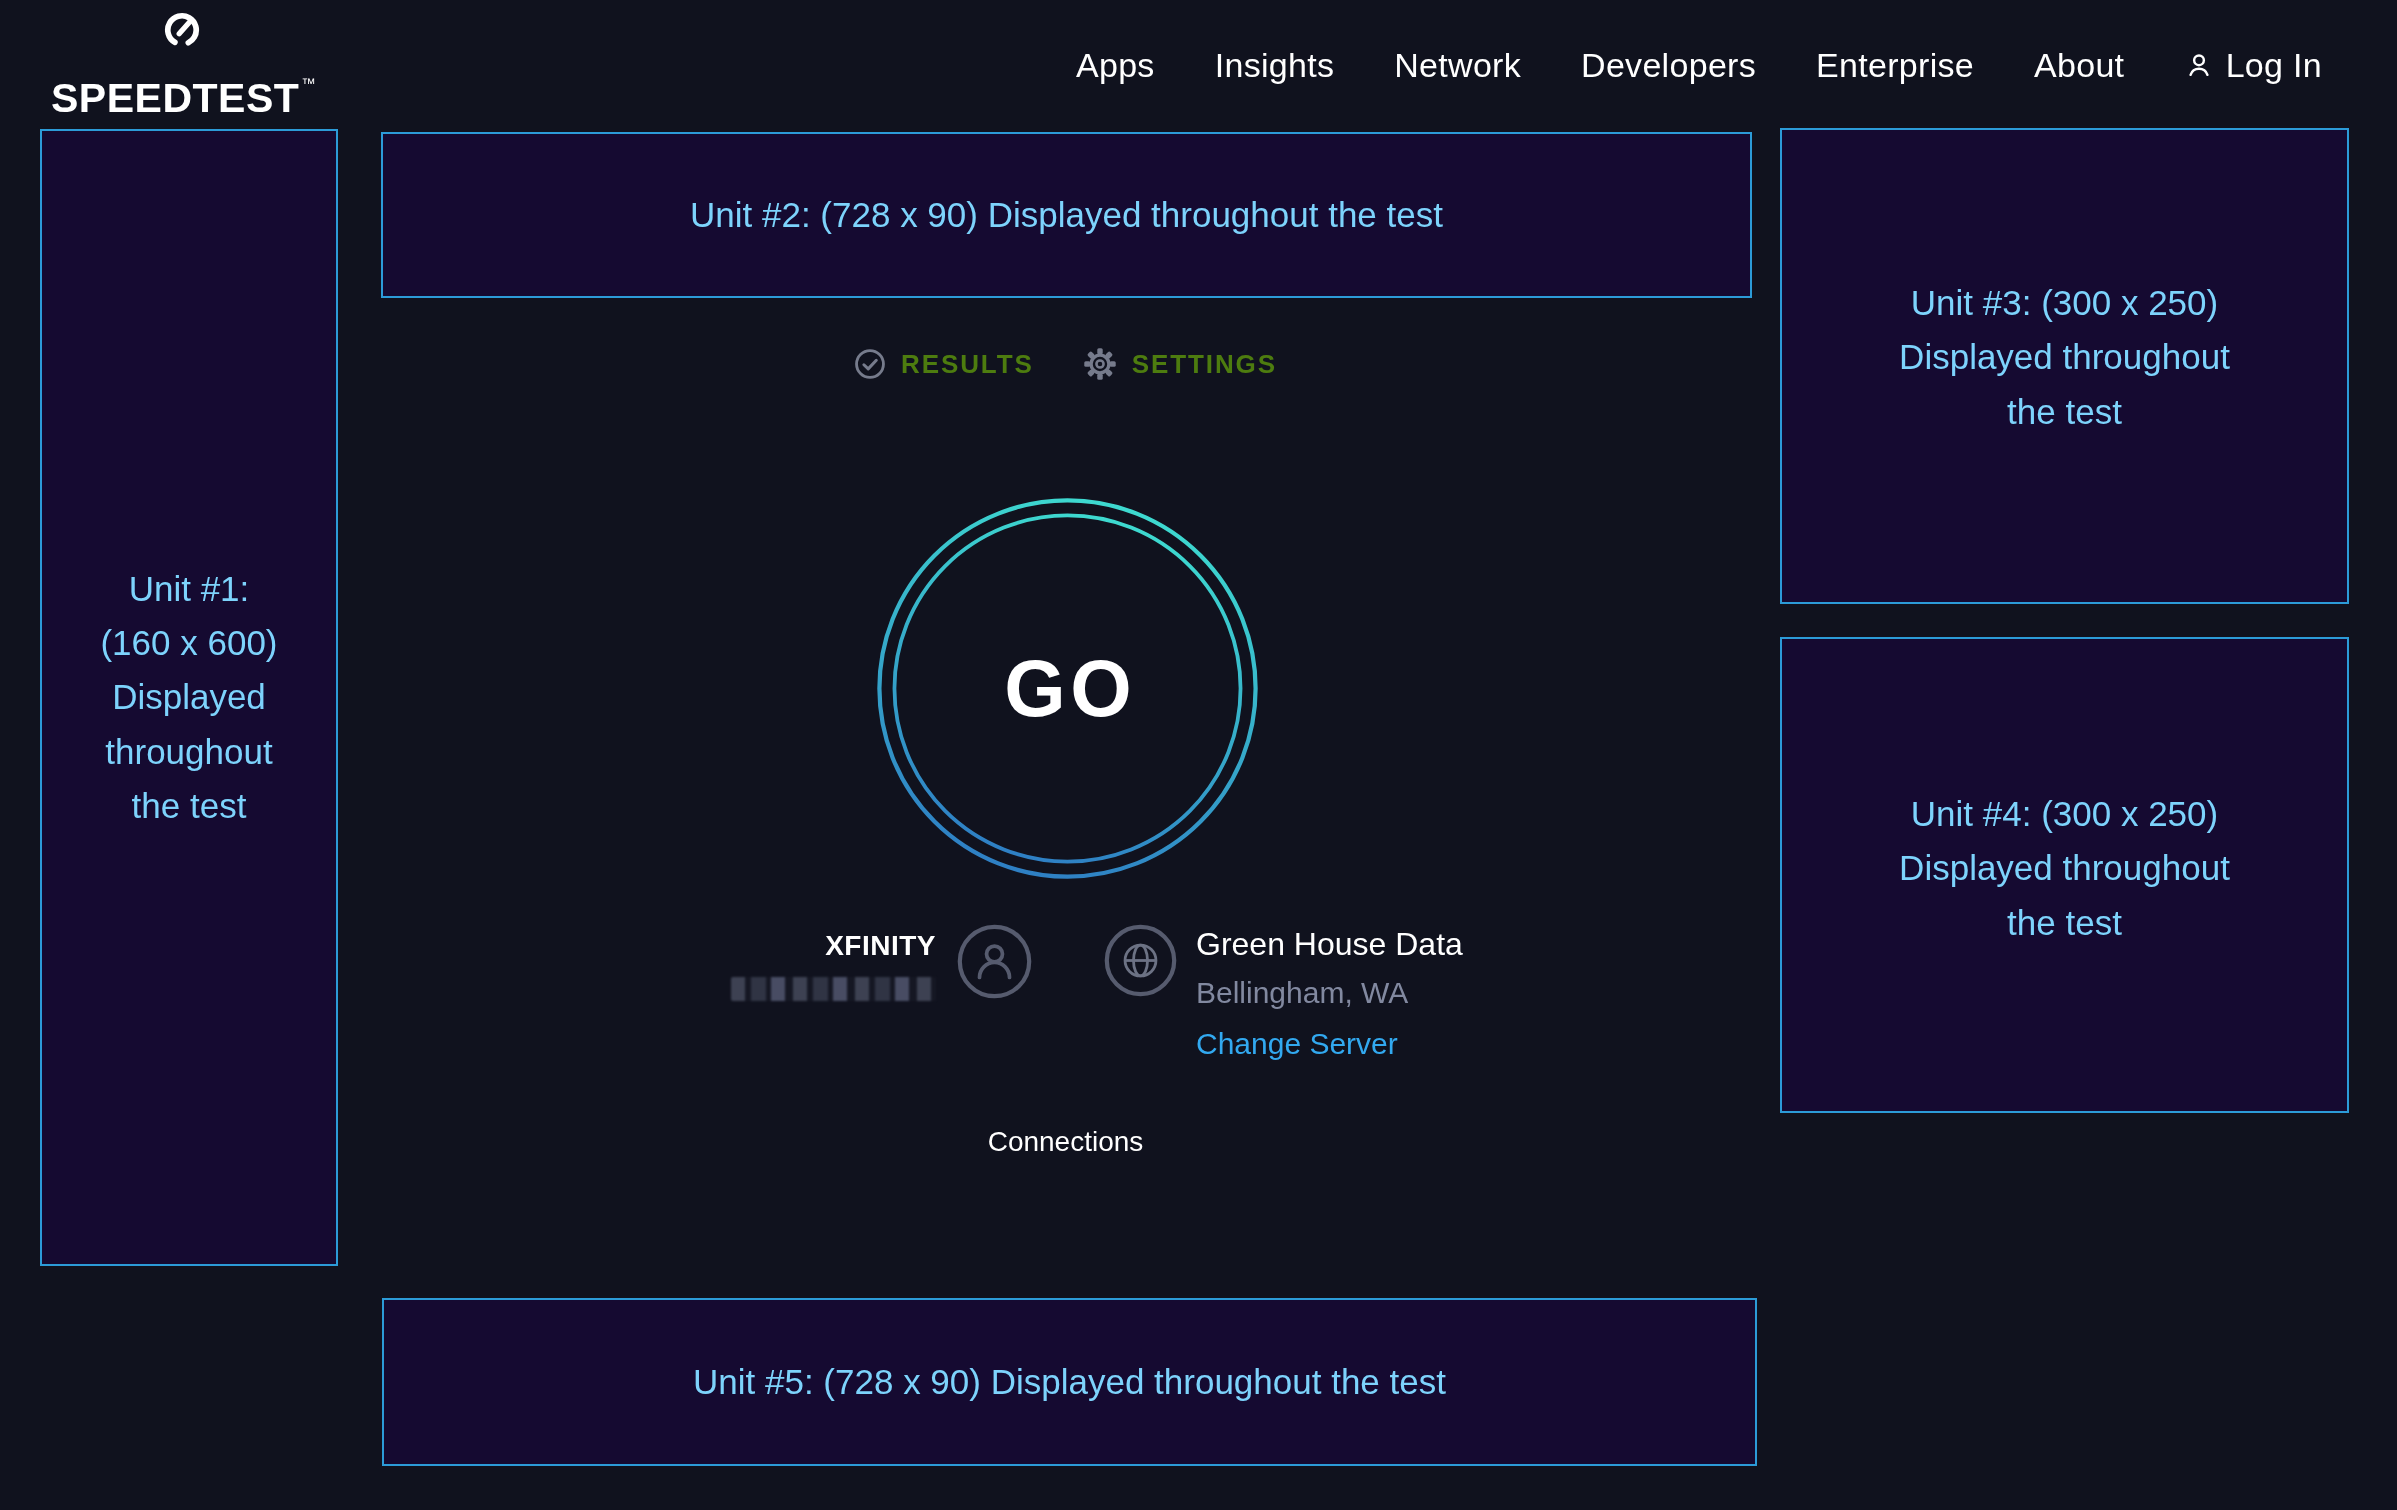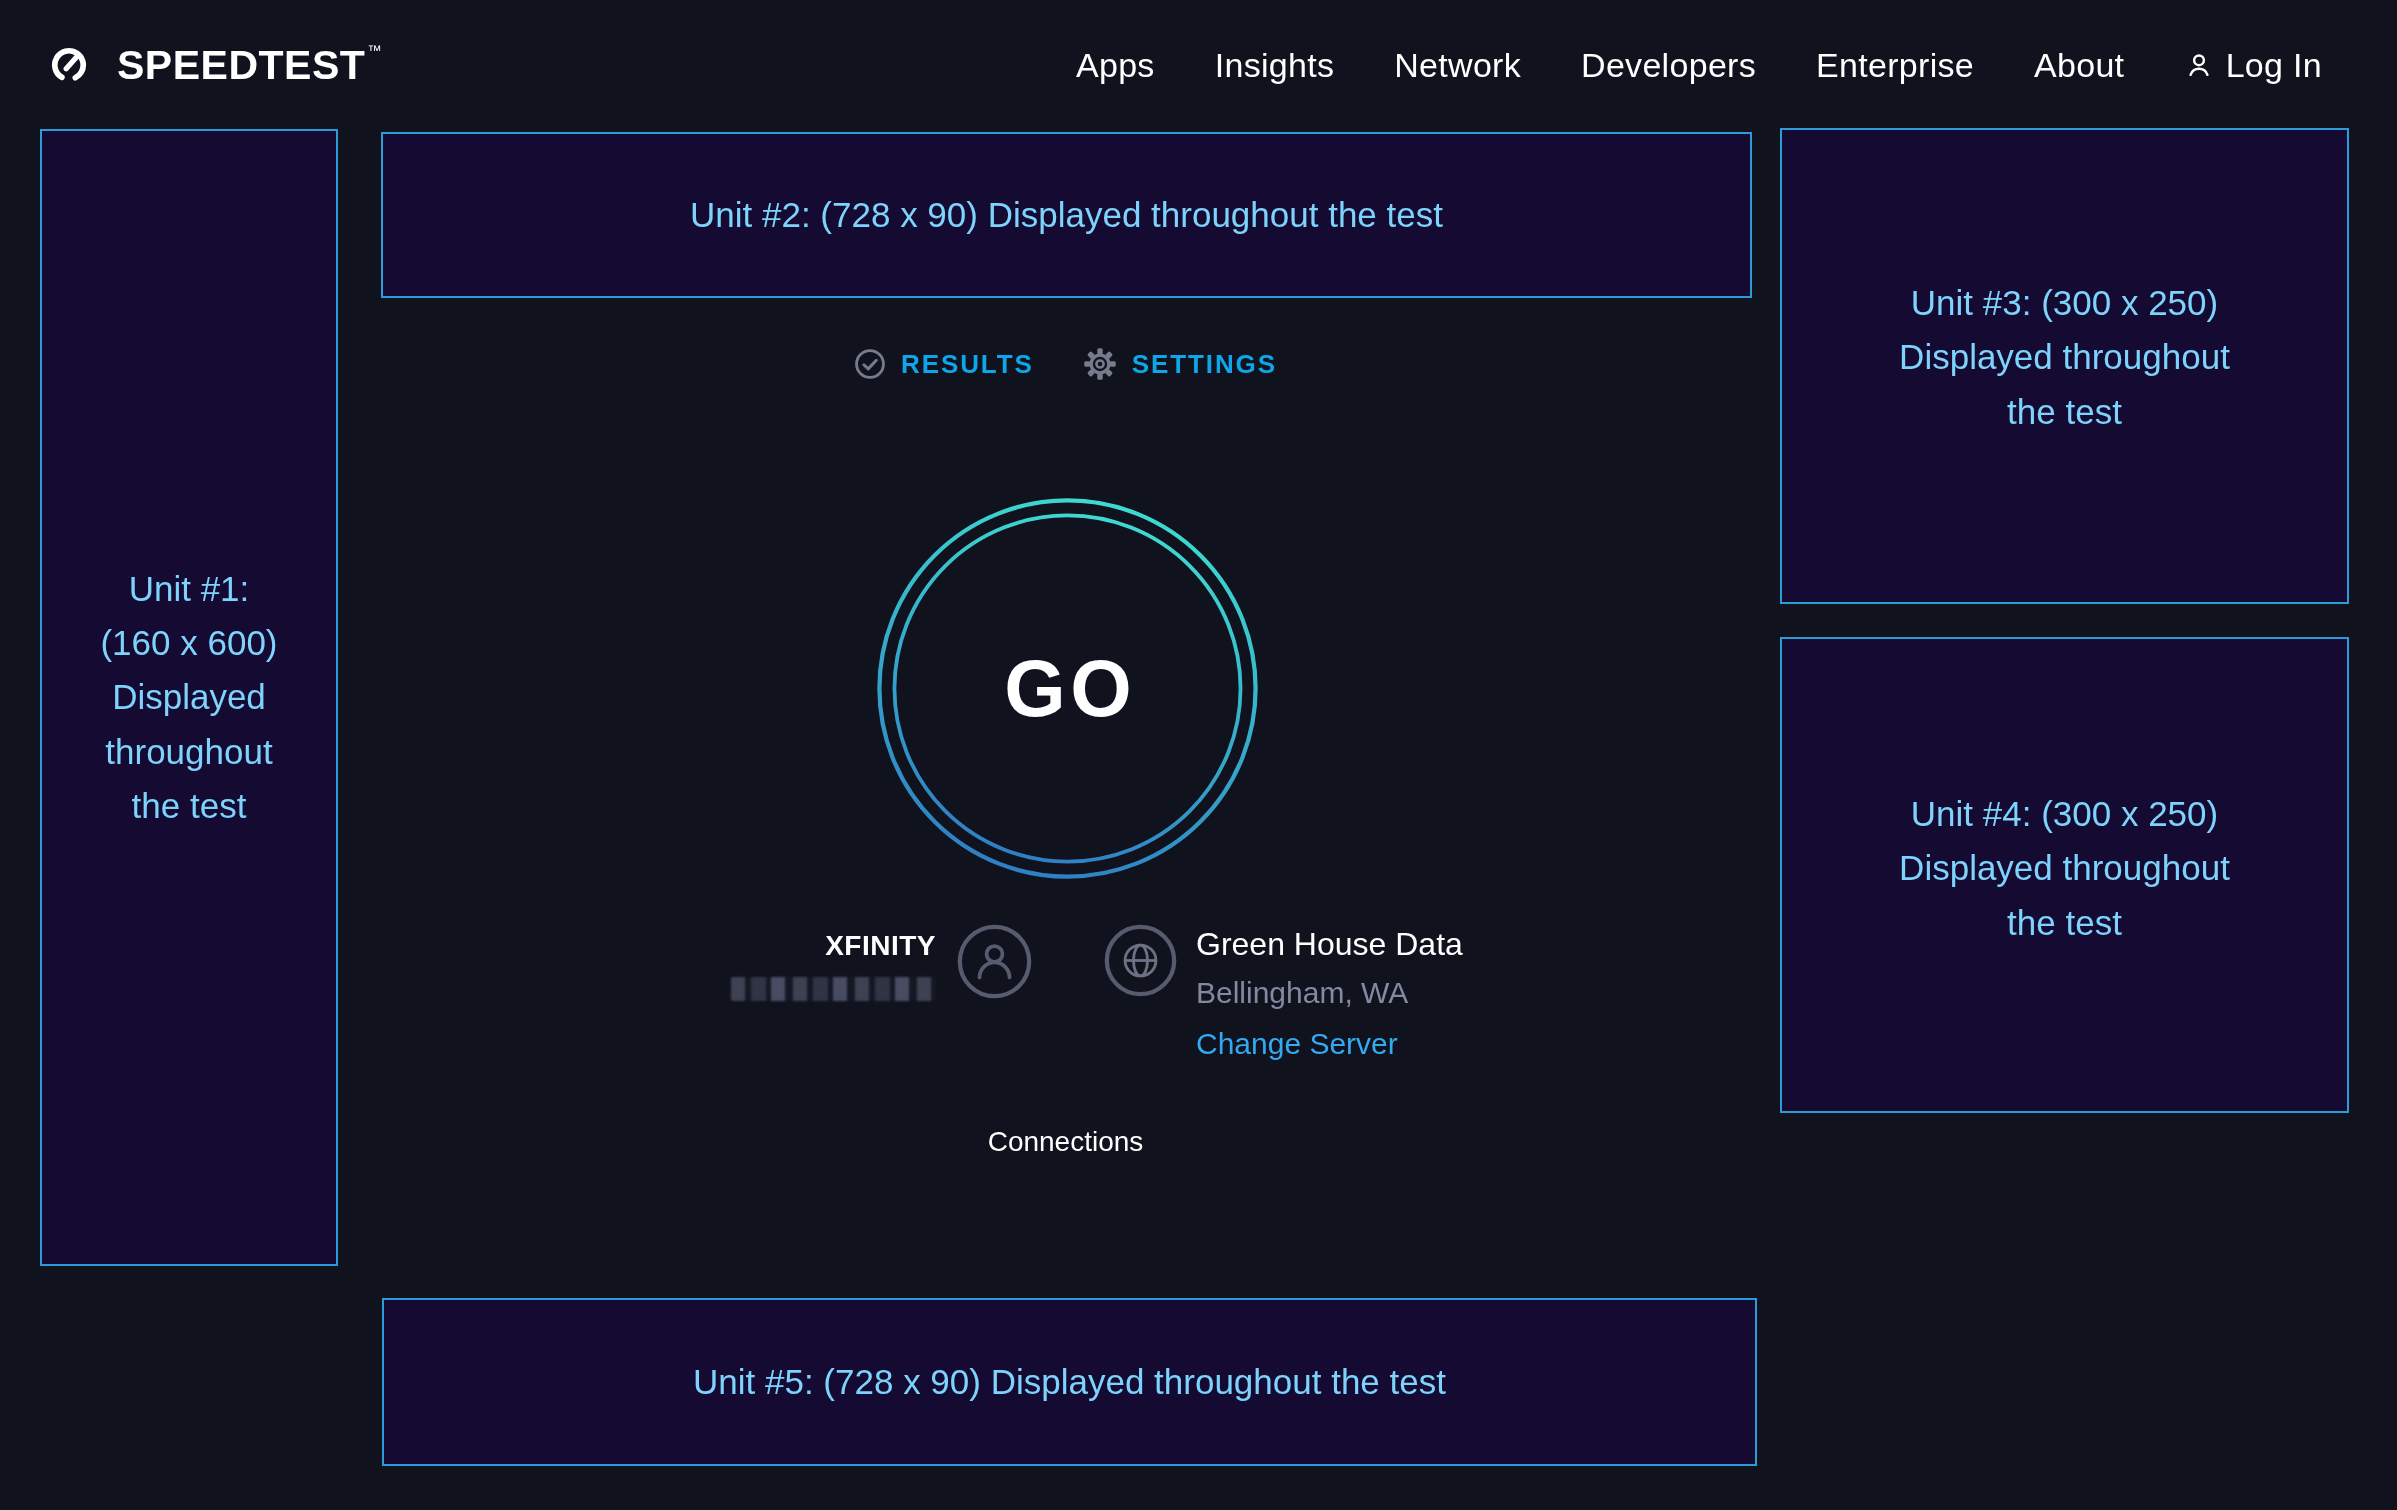--- a/index.html
+++ b/index.html
@@ -9,21 +9,21 @@
     background:#10121e; overflow:hidden;
     font-family:"Liberation Sans","DejaVu Sans",sans-serif;
     -webkit-font-smoothing:antialiased;
   }
   
   .topbar {
     position:absolute; left:0; top:0; width:2397px; height:130px;
     display:flex; align-items:center; justify-content:space-between;
     padding:0 75px 0 51px;
   }
-  .logo { display:flex; align-items:center; gap:30px; cursor:pointer; }
+  .logo { display:flex; align-items:center; gap:30px; cursor:pointer;flex-direction:column; }
   .brand-name {
     color:#ffffff; font-size:41px; font-weight:700; letter-spacing:0.5px;
     position:relative; line-height:1;
   }
   .brand-tm { color:#ffffff; font-size:14px; font-weight:400; vertical-align:top; position:relative; top:-1.9px; left:1.9px;}
   .main-nav { display:flex; align-items:flex-start; gap:60px; }
   .nav-item { color:#ffffff; font-size:34px; letter-spacing:0.3px; cursor:pointer; }
   .login { display:flex; align-items:center; gap:11.3px; cursor:pointer; }
   .login .nav-item { cursor:pointer; }
   
@@ -37,21 +37,21 @@
   .ad-2 { left:381px; top:132px;  width:1371px; height:166px; }
   .ad-3 { left:1780px; top:128px; width:569px;  height:476px; padding-bottom:17px; }
   .ad-4 { left:1780px; top:637px; width:569px;  height:476px; padding-bottom:13px; }
   .ad-5 { left:382px; top:1298px; width:1375px; height:168px; }
   
   .tabs-row {
     position:absolute; left:350px; top:347px; width:1431px;
     display:flex; justify-content:center; align-items:center; gap:49px;
   }
   .tab { display:flex; align-items:center; gap:15px; cursor:pointer; }
-  .tab-label { color:#0ea5e9; font-size:26px; font-weight:700; letter-spacing:1.9px; }
+  .tab-label { color:#4d7c0f; font-size:26px; font-weight:700; letter-spacing:1.9px; }
   
   .go-btn {
     position:absolute; left:870px; top:491px; width:395px; height:395px;
     border-radius:50%; cursor:pointer;
   }
   .go-btn svg { position:absolute; left:0; top:0; }
   .go-label {
     position:absolute; left:0; top:0; width:100%; height:100%;
     display:flex; align-items:center; justify-content:center;
     color:#ffffff; font-size:79px; font-weight:700; letter-spacing:4.7px;

